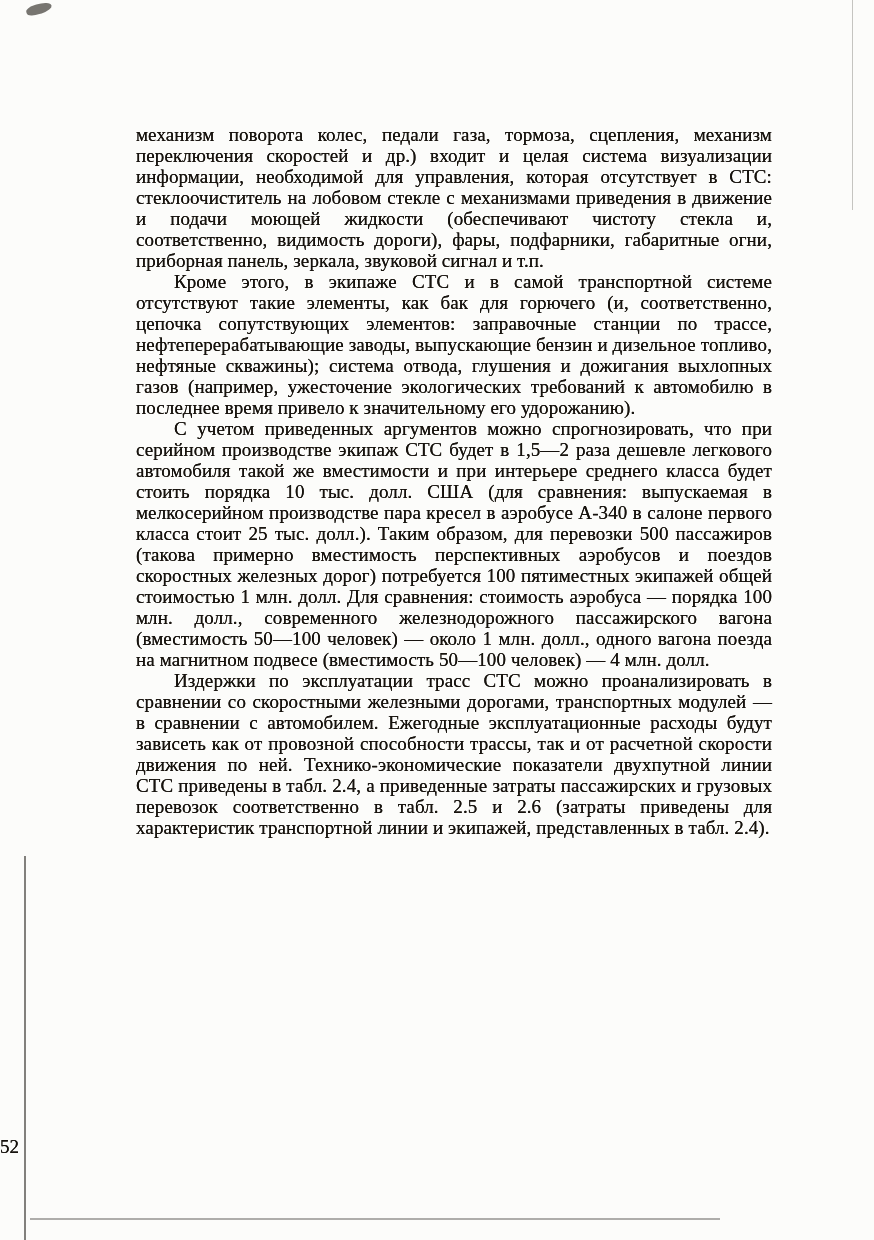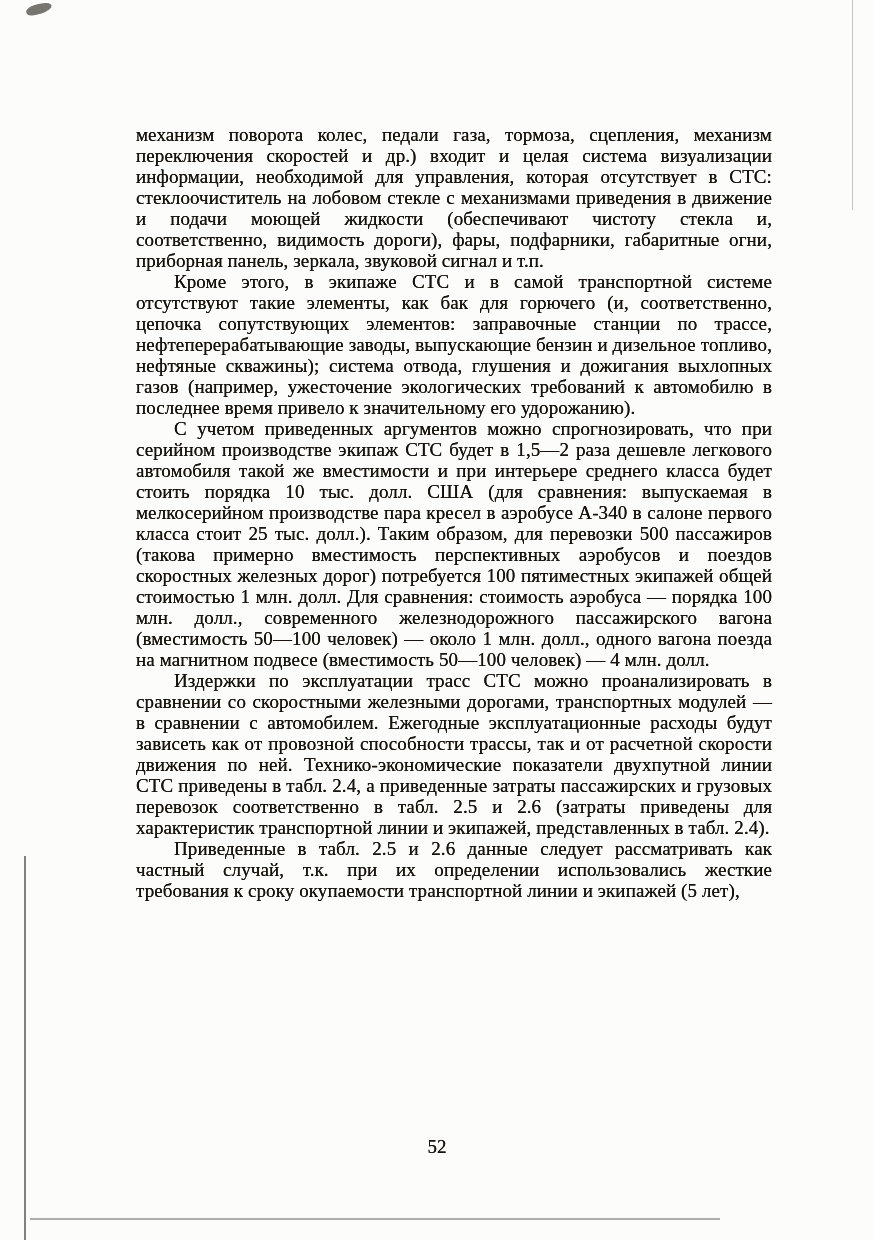--- a/index.html
+++ b/index.html
@@ -40,21 +40,20 @@
     padding: 0;
   }
   .para.indent {
     text-indent: 38px;
   }
   .page-number {
     position: absolute;
     left: 0;
     right: 0;
     top: 1136px;
-    text-align: center;
     color: #17130e;
     font-size: 19px;
     text-shadow: 0 0 0.4px currentColor;
   }
   .artifact-left-line {
     position: absolute;
     left: 24px;
     top: 856px;
     width: 2px;
     height: 384px;
@@ -95,18 +94,17 @@
   <div class="artifact-corner-mark"></div>
   <div class="artifact-left-line"></div>
   <div class="artifact-right-line"></div>
   <div class="artifact-bottom-line"></div>
 
   <div class="text-block">
     <p class="para">механизм поворота колес, педали газа, тормоза, сцепления, механизм переключения скоростей и др.) входит и целая система визуализации информации, необходимой для управления, которая отсутствует в СТС: стеклоочиститель на лобовом стекле с механизмами приведения в движение и подачи моющей жидкости (обеспечивают чистоту стекла и, соответственно, видимость дороги), фары, подфарники, габаритные огни, приборная панель, зеркала, звуковой сигнал и т.п.</p>
     <p class="para indent">Кроме этого, в экипаже СТС и в самой транспортной системе отсутствуют такие элементы, как бак для горючего (и, соответственно, цепочка сопутствующих элементов: заправочные станции по трассе, нефтеперерабатывающие заводы, выпускающие бензин и дизельное топливо, нефтяные скважины); система отвода, глушения и дожигания выхлопных газов (например, ужесточение экологических требований к автомобилю в последнее время привело к значительному его удорожанию).</p>
     <p class="para indent">С учетом приведенных аргументов можно спрогнозировать, что при серийном производстве экипаж СТС будет в 1,5—2 раза дешевле легкового автомобиля такой же вместимости и при интерьере среднего класса будет стоить порядка 10 тыс. долл. США (для сравнения: выпускаемая в мелкосерийном производстве пара кресел в аэробусе А-340 в салоне первого класса стоит 25 тыс. долл.). Таким образом, для перевозки 500 пассажиров (такова примерно вместимость перспективных аэробусов и поездов скоростных железных дорог) потребуется 100 пятиместных экипажей общей стоимостью 1 млн. долл. Для сравнения: стоимость аэробуса — порядка 100 млн. долл., современного железнодорожного пассажирского вагона (вместимость 50—100 человек) — около 1 млн. долл., одного вагона поезда на магнитном подвесе (вместимость 50—100 человек) — 4 млн. долл.</p>
     <p class="para indent">Издержки по эксплуатации трасс СТС можно проанализировать в сравнении со скоростными железными дорогами, транспортных модулей — в сравнении с автомобилем. Ежегодные эксплуатационные расходы будут зависеть как от провозной способности трассы, так и от расчетной скорости движения по ней. Технико-экономические показатели двухпутной линии СТС приведены в табл. 2.4, а приведенные затраты пассажирских и грузовых перевозок соответственно в табл. 2.5 и 2.6 (затраты приведены для характеристик транспортной линии и экипажей, представленных в табл. 2.4).</p>
-    <p class="para indent">Приведенные в табл. 2.5 и 2.6 данные следует рассматривать как частный случай, т.к. при их определении использовались жесткие требования к сроку окупаемости транспортной линии и экипажей (5 лет),</p>
   </div>
 
   <div class="page-number">52</div>
 
 </div>
 
 </body></html>

